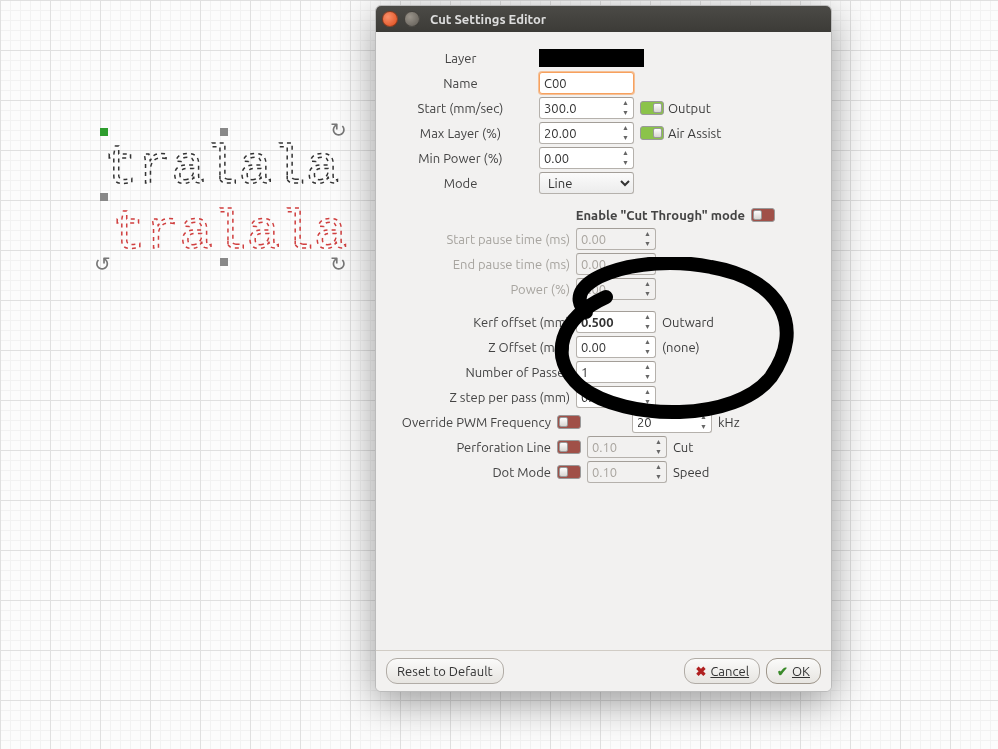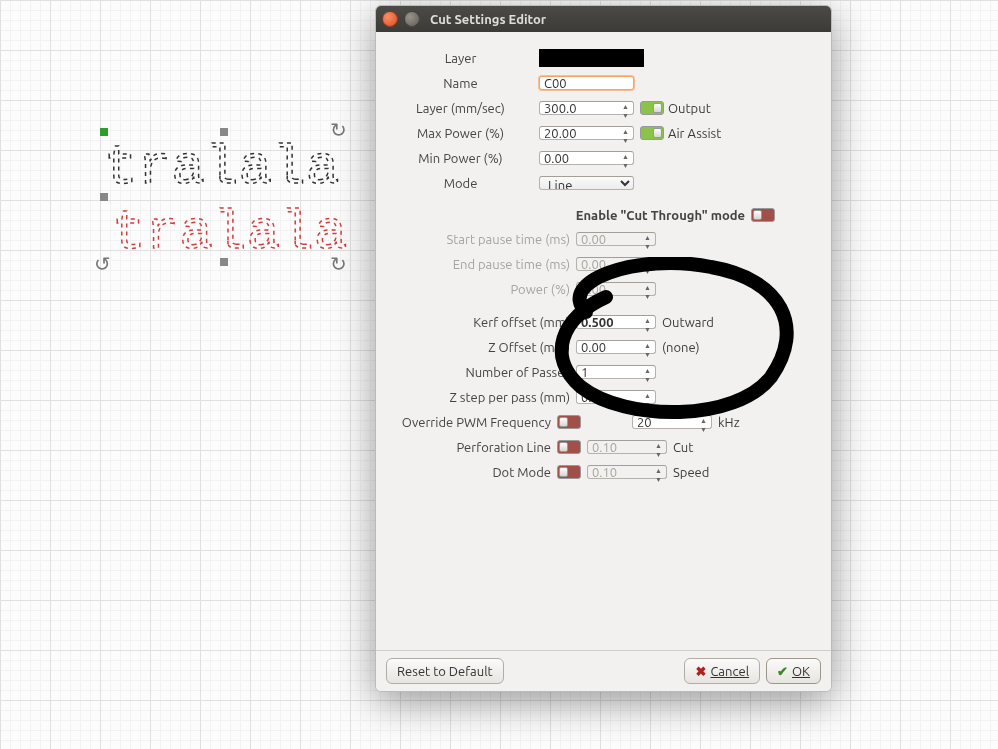--- a/index.html
+++ b/index.html
@@ -30,21 +30,21 @@
 .winbtn.close{ background:radial-gradient(circle at 35% 35%, #f98f6a, #dd4b1a); }
 .winbtn.min  { background:radial-gradient(circle at 35% 35%, #9a948b, #5f5b54); }
 
 .form { flex:1; padding:14px 12px 8px 12px; overflow:hidden; position:relative; }
 
 .row { display:flex; align-items:center; height:24px; margin-bottom:1px; }
 .row .lbl { width:145px; text-align:center; padding-right:6px; color:#444; }
 .row .extra { margin-left:6px; display:flex; align-items:center; gap:4px; }
 
 input.spin, input.txt, select.combo {
-  box-sizing:border-box; width:95px; height:14px; padding:0 18px 0 4px;
+  box-sizing:border-box; width:95px; height:22px; padding:0 18px 0 4px;
   border:1px solid #b5b1ac; border-top-color:#a39e98; border-radius:3px; background:#fff; font-family:inherit; font-size:13px; color:#333;
 }
 input.txt.name { border-color:#f7a15e; box-shadow:0 0 0 1px rgba(247,160,90,0.6); }
 input.spin.dis, input.txt.dis { background:#f2f1f0; color:#a9a59f; }
 select.combo { padding-right:20px; background:linear-gradient(#fbfbfb,#ececec); }
 
 .spin-wrap { position:relative; width:95px; display:inline-block; }
 .spin-wrap .updn { position:absolute; right:2px; top:1px; bottom:1px; width:13px; display:flex; flex-direction:column; }
 .spin-wrap .updn div{ flex:1; font-size:7px; line-height:9px; text-align:center; color:#666; cursor:pointer; }
 
@@ -54,21 +54,21 @@
 .toggle::after{ content:""; position:absolute; top:1px; width:9px; height:10px; background:linear-gradient(#fdfdfd,#d8d6d2); border:1px solid #999; border-radius:2px; box-sizing:border-box; }
 .toggle.on { background:#8bc34a; }
 .toggle.on::after{ right:1px; }
 .toggle.off{ background:#a05048; }
 .toggle.off::after{ left:1px; }
 
 .sect-header{ text-align:right; padding-right:105px; height:24px; display:flex; justify-content:flex-end; align-items:center; gap:6px; margin-top:8px; color:#444; font-weight:bold; }
 
 .footer { height:40px; border-top:1px solid #d1ccc5; display:flex; align-items:center; padding:0 10px; gap:6px; background:#f2f1f0; }
 .footer .spacer{ flex:1; }
-button.flat { height:26px; padding:0 10px; border:1px solid #b1aca6; border-radius:6px; background:linear-gradient(#fafaf9,#e7e5e1); font-family:inherit; font-size:13px; color:#333; display:inline-flex; align-items:center; gap:4px; }
+button.flat { height:26px; padding:0 10px; border:1px solid #b1aca6; border-radius:11px; background:linear-gradient(#fafaf9,#e7e5e1); font-family:inherit; font-size:13px; color:#333; display:inline-flex; align-items:center; gap:4px; }
 button.flat.default{ border-color:#9e968b; }
 
 .xicon{ color:#b02020; font-weight:bold; }
 .okicon{ color:#3a8a2a; font-weight:bold; }
 
 
 .annot{ position:absolute; left:170px; top:225px; width:255px; height:165px; pointer-events:none; }
 .annot svg{ width:100%; height:100%; }
 
 
@@ -104,32 +104,32 @@
   <div class="form">
     <div class="row">
       <span class="lbl">Layer</span>
       <span class="swatch"></span>
     </div>
     <div class="row">
       <span class="lbl">Name</span>
       <input class="txt name" value="C00" style="">
     </div>
     <div class="row">
-      <span class="lbl">Layer (mm/sec)</span>
+      <span class="lbl">Start (mm/sec)</span>
       <span class="spin-wrap"><input class="spin" value="300.0" style=""><span class="updn">
             <div>▲</div>
             <div>▼</div>
           </span></span>
       <span class="extra">
         <span class="toggle on"></span>
         <span>Output</span>
       </span>
     </div>
     <div class="row">
-      <span class="lbl">Max Power (%)</span>
+      <span class="lbl">Max Layer (%)</span>
       <span class="spin-wrap"><input class="spin" value="20.00" style=""><span class="updn">
             <div>▲</div>
             <div>▼</div>
           </span></span>
       <span class="extra">
         <span class="toggle on"></span>
         <span>Air Assist</span>
       </span>
     </div>
     <div class="row">

